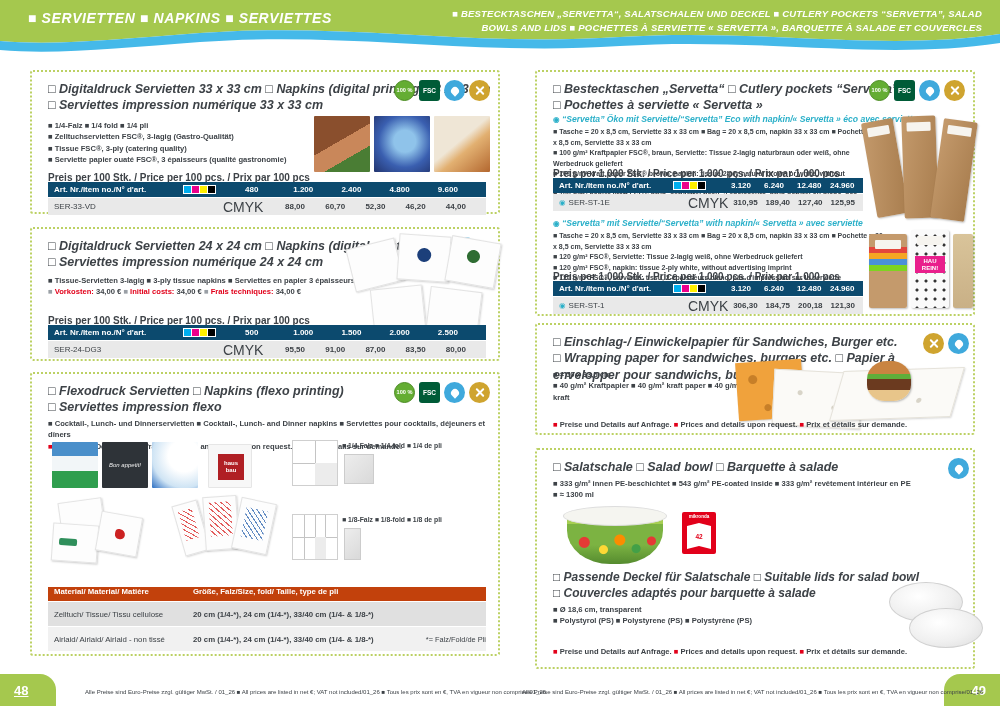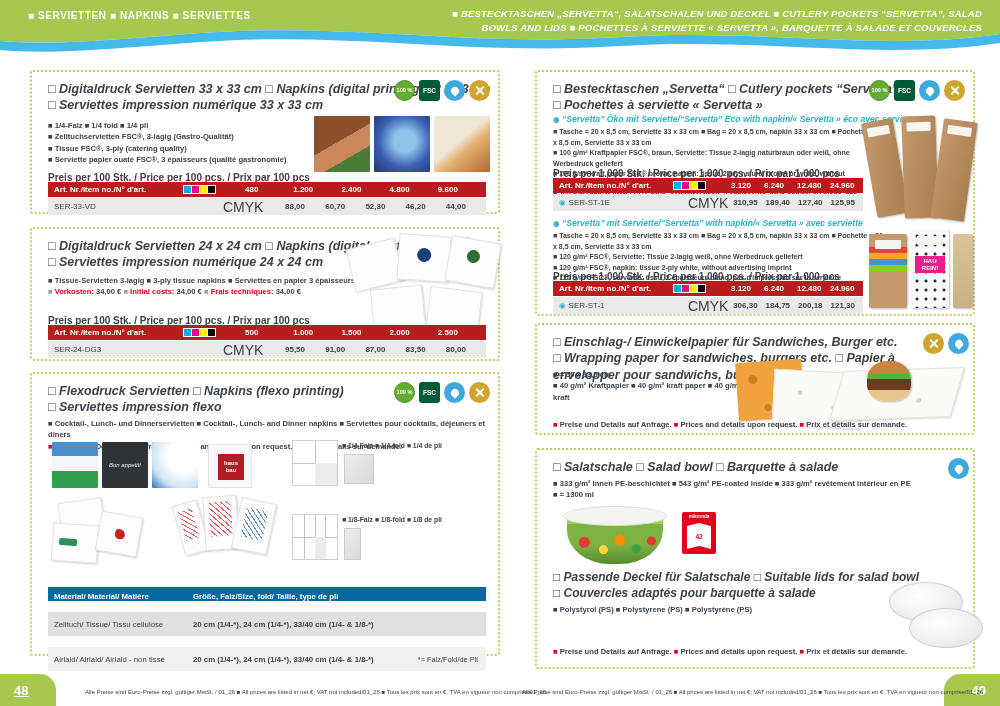--- a/index.html
+++ b/index.html
@@ -5,21 +5,21 @@
   * { margin:0; padding:0; box-sizing:border-box; }
   html,body { width:1000px; height:706px; }
   body {
     position:relative; overflow:hidden; background:#ffffff;
     font-family:"Liberation Sans", sans-serif; color:#3d4247;
   }
   
   .hdr-wave { position:absolute; top:0; left:0; }
   .hdr-left {
     position:absolute; top:10px; left:28px; color:#fff;
-    font-size:10px; font-weight:bold; letter-spacing:.6px;
+    font-size:14px; font-weight:bold; font-style:italic; letter-spacing:.6px;
   }
   .hdr-right {
     position:absolute; top:7px; right:18px; color:#fff; text-align:right;
     font-size:9.5px; font-weight:bold; font-style:italic; line-height:1.45; letter-spacing:.2px;
   }
   
   .box {
     position:absolute; background:#fff;
     border:2px dotted #bcd164; border-radius:3px;
   }
@@ -48,43 +48,43 @@
   .drop { width:8px; height:8px; background:#fff; border-radius:50% 50% 50% 0; transform:rotate(-45deg); }
   .splash { position:relative; width:11px; height:11px; }
   .splash::before, .splash::after {
     content:""; position:absolute; left:5px; top:0; width:2px; height:11px; background:#fff; border-radius:1px;
   }
   .splash::before { transform:rotate(45deg); }
   .splash::after  { transform:rotate(-45deg); }
   
   .ptable { position:absolute; }
   .t-head, .t-row { display:flex; align-items:center; }
-  .t-head { background:#b91c1c; color:#fff; height:15px; font-size:8px; font-weight:bold; }
+  .t-head { background:#0c4a6e; color:#fff; height:15px; font-size:8px; font-weight:bold; }
   .t-row  { background:#e9e9e9; color:#3d4247; height:17px; font-size:8px; margin-top:1px; }
   .t-art  { width:135px; padding-left:6px; display:flex; align-items:center; gap:3px; }
   .t-cmyk { width:62px; }
   .t-row .t-cmyk { font-size:14px;margin-left:40px; }
   .t-chip { width:62px; display:flex; align-items:center; }
   .chip { background:#fff; padding:1px; display:flex; gap:1px; }
   .chip i { width:7px; height:7px; display:block; }
   .chip .c { background:#00aeef; } .chip .m { background:#ec008c; }
   .chip .y { background:#ffef00; } .chip .k { background:#000; }
   .t-q { flex:1; text-align:left; padding-right:8px; }
   .t-row .t-q { font-weight:bold; }
   .rt .t-art { width:120px; }
   .rt .t-cmyk, .rt .t-chip { width:58px; }
   
   .mtable { position:absolute; font-size:7.8px; }
-  .m-head { display:flex; background:#0369a1; color:#fff; font-weight:bold; height:14px; align-items:flex-end; }
-  .m-row  { display:flex; align-items:center; height:24px; margin-top:11px; }
+  .m-head { display:flex; background:#c2410c; color:#fff; font-weight:bold; height:14px; align-items:flex-start; }
+  .m-row  { display:flex; align-items:center; height:24px; margin-top:1px; }
   .m-row.r1 { background:#e0e0e0; }
   .m-row.r2 { background:#f1f1f1; }
   .m-c1 { width:145px; padding-left:6px; }
   .m-c2 { flex:1; font-weight:bold; }
-  .m-note { padding-right:8px; font-size:7.4px; }
+  .m-note { font-size:7.4px; }
   
   .ph { position:absolute; border-radius:1px; }
   .nap { position:absolute; background:#fdfdfd; border:1px solid #e3e3e3; box-shadow:1px 1px 2px rgba(0,0,0,.18); }
   .fold-sq { position:absolute; border:1px solid #cfcfcf; background:
       linear-gradient(#c4c4c4,#c4c4c4) 50% 0/1px 100% no-repeat,
       linear-gradient(#c4c4c4,#c4c4c4) 0 50%/100% 1px no-repeat, #fff; }
   .fold-sq .shade { position:absolute; right:0; bottom:0; width:50%; height:50%; background:#ececec; }
   .grid-sq { position:absolute; border:1px solid #cfcfcf; background:
       linear-gradient(#c4c4c4,#c4c4c4) 25% 0/1px 100% no-repeat,
       linear-gradient(#c4c4c4,#c4c4c4) 50% 0/1px 100% no-repeat,
@@ -506,20 +506,21 @@
     <div class="mtxt">mikronda</div>
     <div class="book">
         <span>42</span>
       </div>
   </div>
   <div class="abs title" style="left:16px; top:120px; font-size:12px;">
     <div>□ Passende Deckel für Salatschale □ Suitable lids for salad bowl</div>
     <div>□ Couvercles adaptés pour barquette à salade</div>
   </div>
   <div class="abs" style="left:16px; top:154px; width:300px;">
+    <div class="bl">■ Ø 18,6 cm, transparent</div>
     <div class="bl">■ Polystyrol (PS) ■ Polystyrene (PS) ■ Polystyrène (PS)</div>
   </div>
   <div>
     <div class="lid" style="left:352px; top:132px; width:74px; height:40px;"></div>
     <div class="lid" style="left:372px; top:158px; width:74px; height:40px;"></div>
   </div>
   <div class="abs bl" style="left:16px; top:196px;">
     <span class="red-t">■ </span><span>Preise und Details auf Anfrage. </span><span class="red-t">■ </span><span>Prices and details upon request. </span><span class="red-t">■ </span><span>Prix et détails sur demande.</span>
   </div>
 </div>

